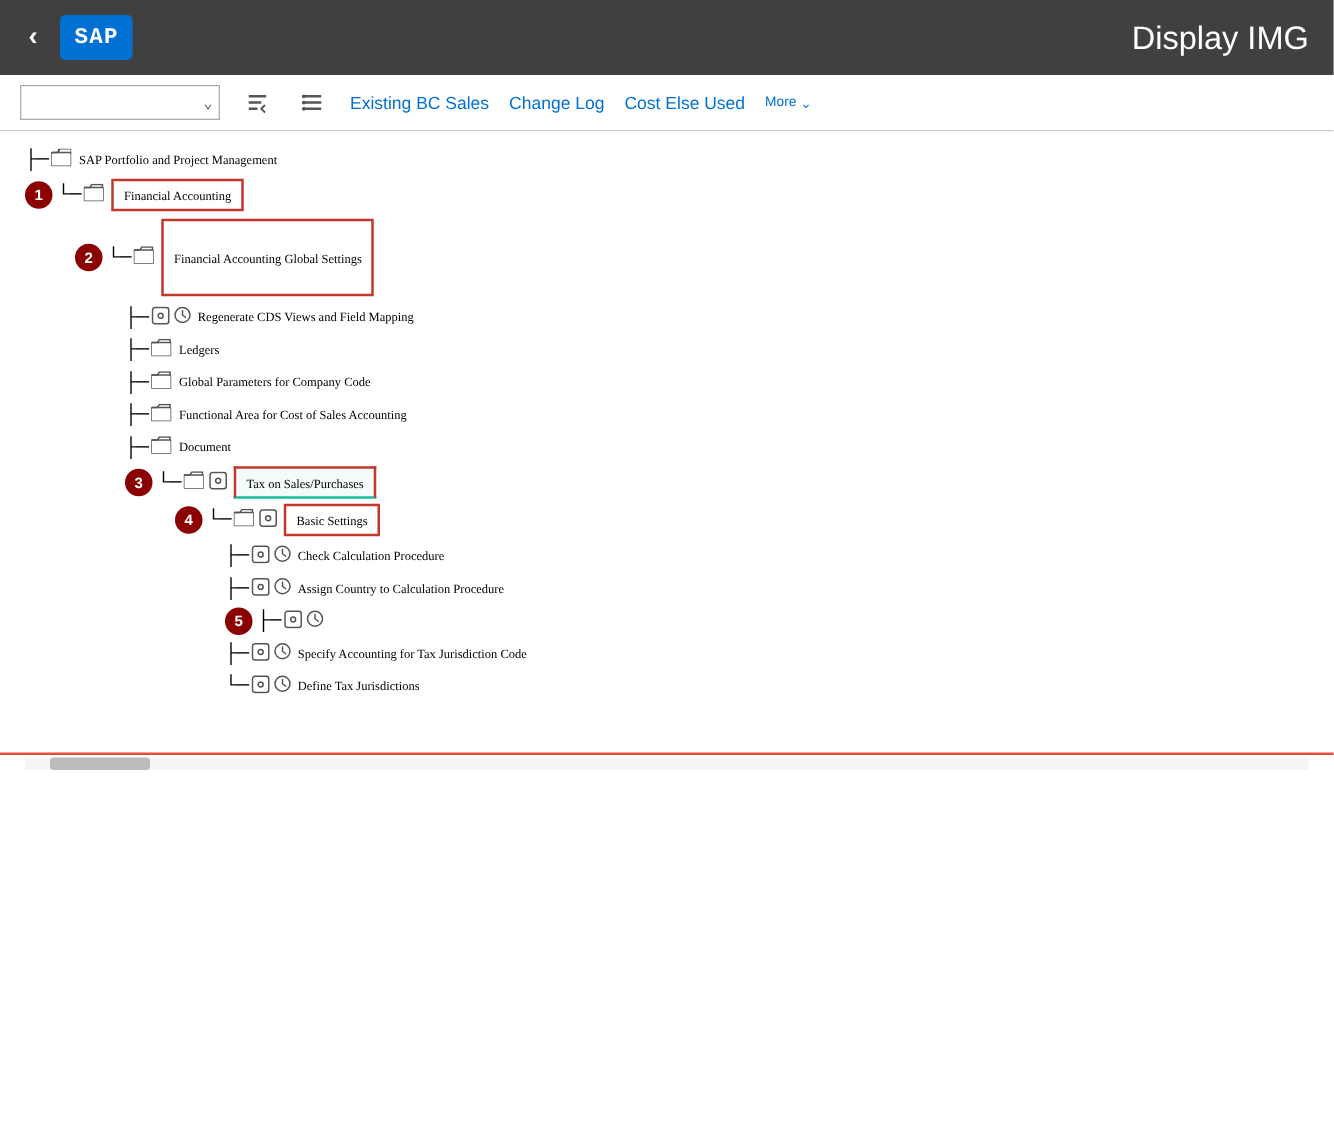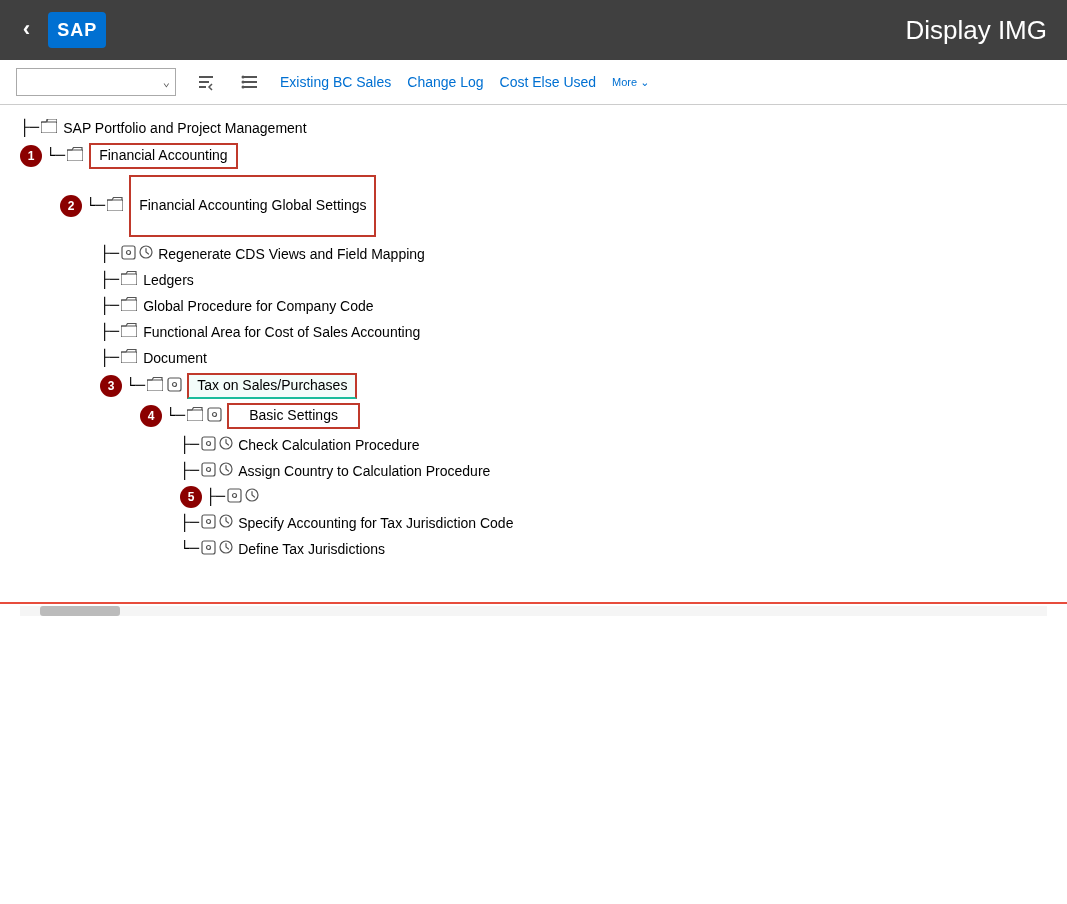--- a/index.html
+++ b/index.html
@@ -126,22 +126,22 @@
     .indent-3 { padding-left: 120px; }
     .indent-4 { padding-left: 160px; }
 
     .tree-connector {
       display: inline-block;
       color: #000;
       margin-right: 2px;
       font-family: 'Courier New', Courier, monospace;
     }
     .tree-label {
-      font-family: Liberation Sans, sans-serif;
-      font-size: 14px;
+      font-family: Liberation Serif, serif;
+      font-size: 10px;
     }
 
     
     .badge {
       display: inline-flex;
       align-items: center;
       justify-content: center;
       width: 22px;
       height: 22px;
       border-radius: 50%;
@@ -150,21 +150,21 @@
       font-size: 12px;
       font-weight: bold;
       margin-right: 4px;
       flex-shrink: 0;
       font-family: Arial, sans-serif;
       position: relative;
     }
 
     
     .sap-text {
-      font-family: Liberation Sans, sans-serif;
+      font-family: Liberation Mono, monospace;
       font-weight: bold;
       font-size: 18px;
       color: white;
       letter-spacing: 1px;
     }
 
     .tree-item-row {
       display: flex;
       align-items: center;
       min-height: 26px;
@@ -284,21 +284,21 @@
   </div>
 
   <div class="tree-item-row indent-2">
     <span class="tree-connector">├─</span>
     <span style="font-size:14px; margin-right:6px; color:#555;">
       <svg width="16" height="14" viewBox="0 0 16 14">
           <rect x="0" y="3" width="16" height="11" rx="1" fill="none" stroke="#555" stroke-width="1.2"></rect>
           <path d="M0 3h5l1.5-2.5H15v2.5" fill="none" stroke="#555" stroke-width="1.2"></path>
         </svg>
     </span>
-    <span class="tree-label">Global Procedure for Company Code</span>
+    <span class="tree-label">Global Parameters for Company Code</span>
   </div>
 
   <div class="tree-item-row indent-2">
     <span class="tree-connector">├─</span>
     <span style="font-size:14px; margin-right:6px; color:#555;">
       <svg width="16" height="14" viewBox="0 0 16 14">
           <rect x="0" y="3" width="16" height="11" rx="1" fill="none" stroke="#555" stroke-width="1.2"></rect>
           <path d="M0 3h5l1.5-2.5H15v2.5" fill="none" stroke="#555" stroke-width="1.2"></path>
         </svg>
     </span>
@@ -344,21 +344,21 @@
           <rect x="0" y="3" width="16" height="11" rx="1" fill="none" stroke="#555" stroke-width="1.2"></rect>
           <path d="M0 3h5l1.5-2.5H15v2.5" fill="none" stroke="#555" stroke-width="1.2"></path>
         </svg>
     </span>
     <span style="font-size:13px; margin-right:5px; color:#555;">
       <svg width="15" height="15" viewBox="0 0 15 15">
           <rect x="1" y="1" width="13" height="13" rx="2" fill="none" stroke="#555" stroke-width="1.2"></rect>
           <circle cx="7.5" cy="7.5" r="2" fill="none" stroke="#555" stroke-width="1.2"></circle>
         </svg>
     </span>
-    <span style="border: 2px solid #c0392b; padding: 2px 20px; display:inline-block;">
+    <span style="border: 2px solid #c0392b; padding: 2px 8px; display:inline-block;">
       <span class="tree-label">Basic Settings</span>
     </span>
   </div>
 
   <div class="tree-item-row indent-4" style="margin-top:3px;">
     <span class="tree-connector">├─</span>
     <span style="font-size:13px; margin-right:3px; color:#555;">
       <svg width="15" height="15" viewBox="0 0 15 15">
           <rect x="1" y="1" width="13" height="13" rx="2" fill="none" stroke="#555" stroke-width="1.2"></rect>
           <circle cx="7.5" cy="7.5" r="2" fill="none" stroke="#555" stroke-width="1.2"></circle>

